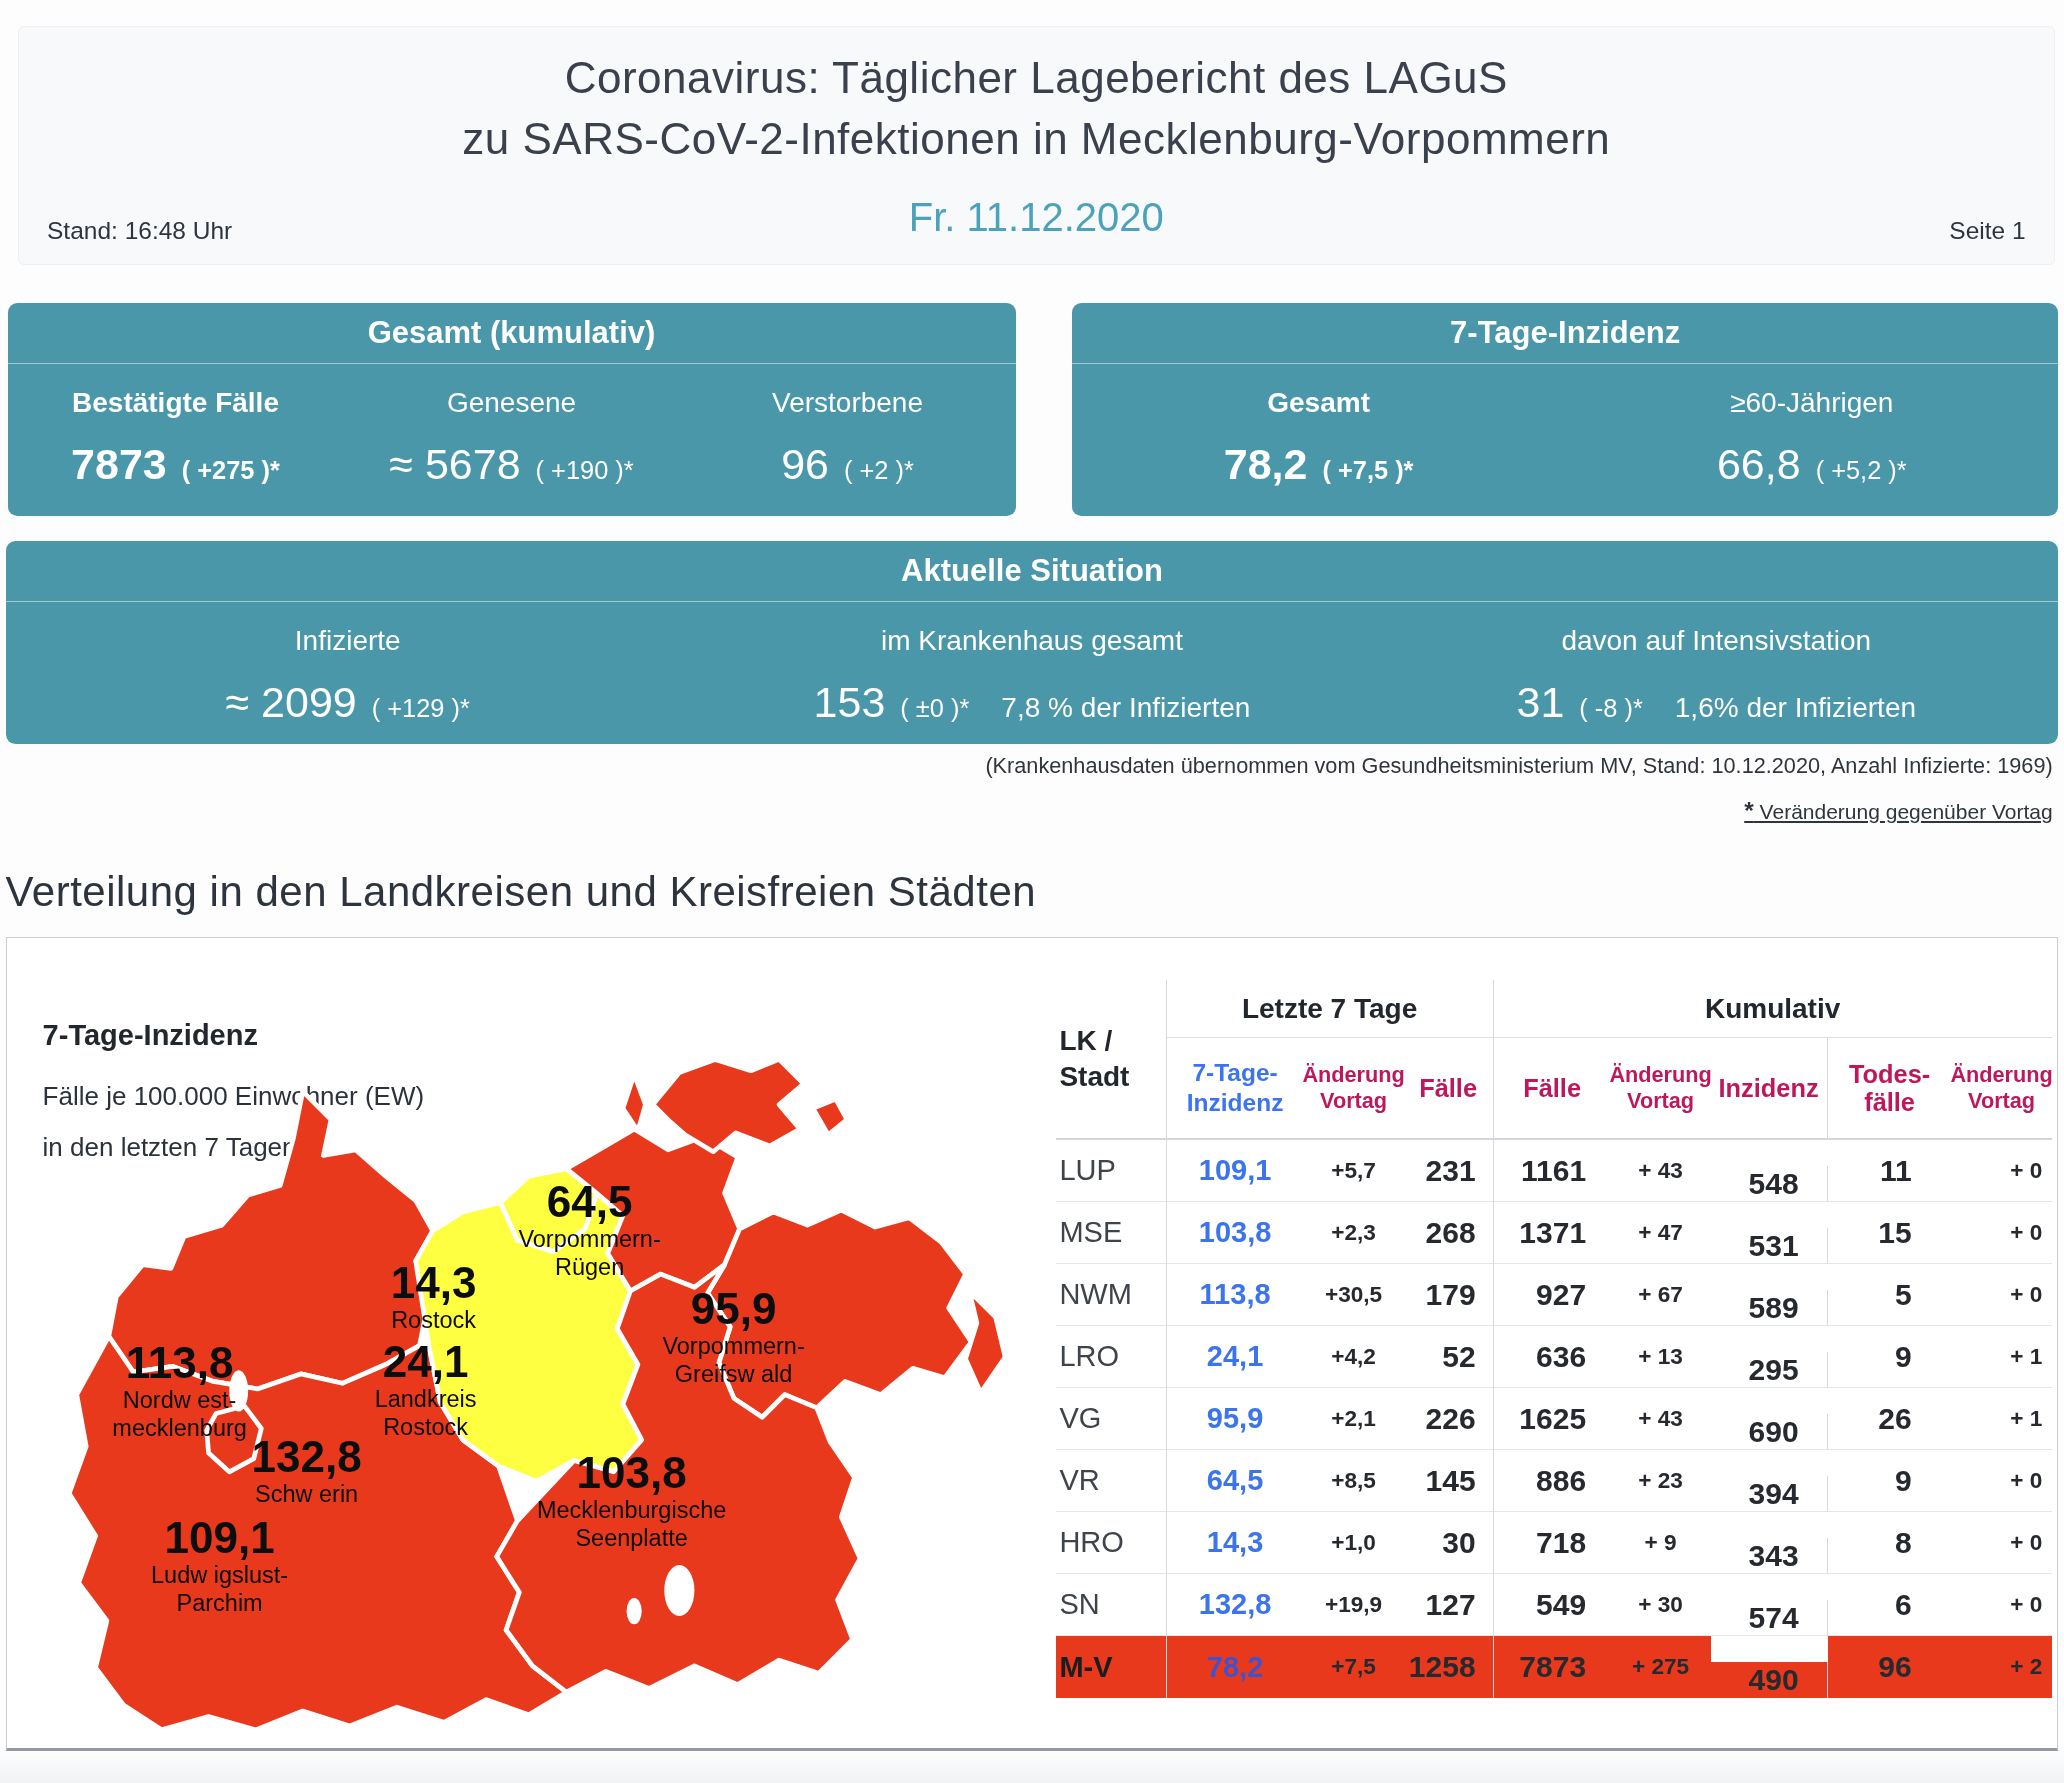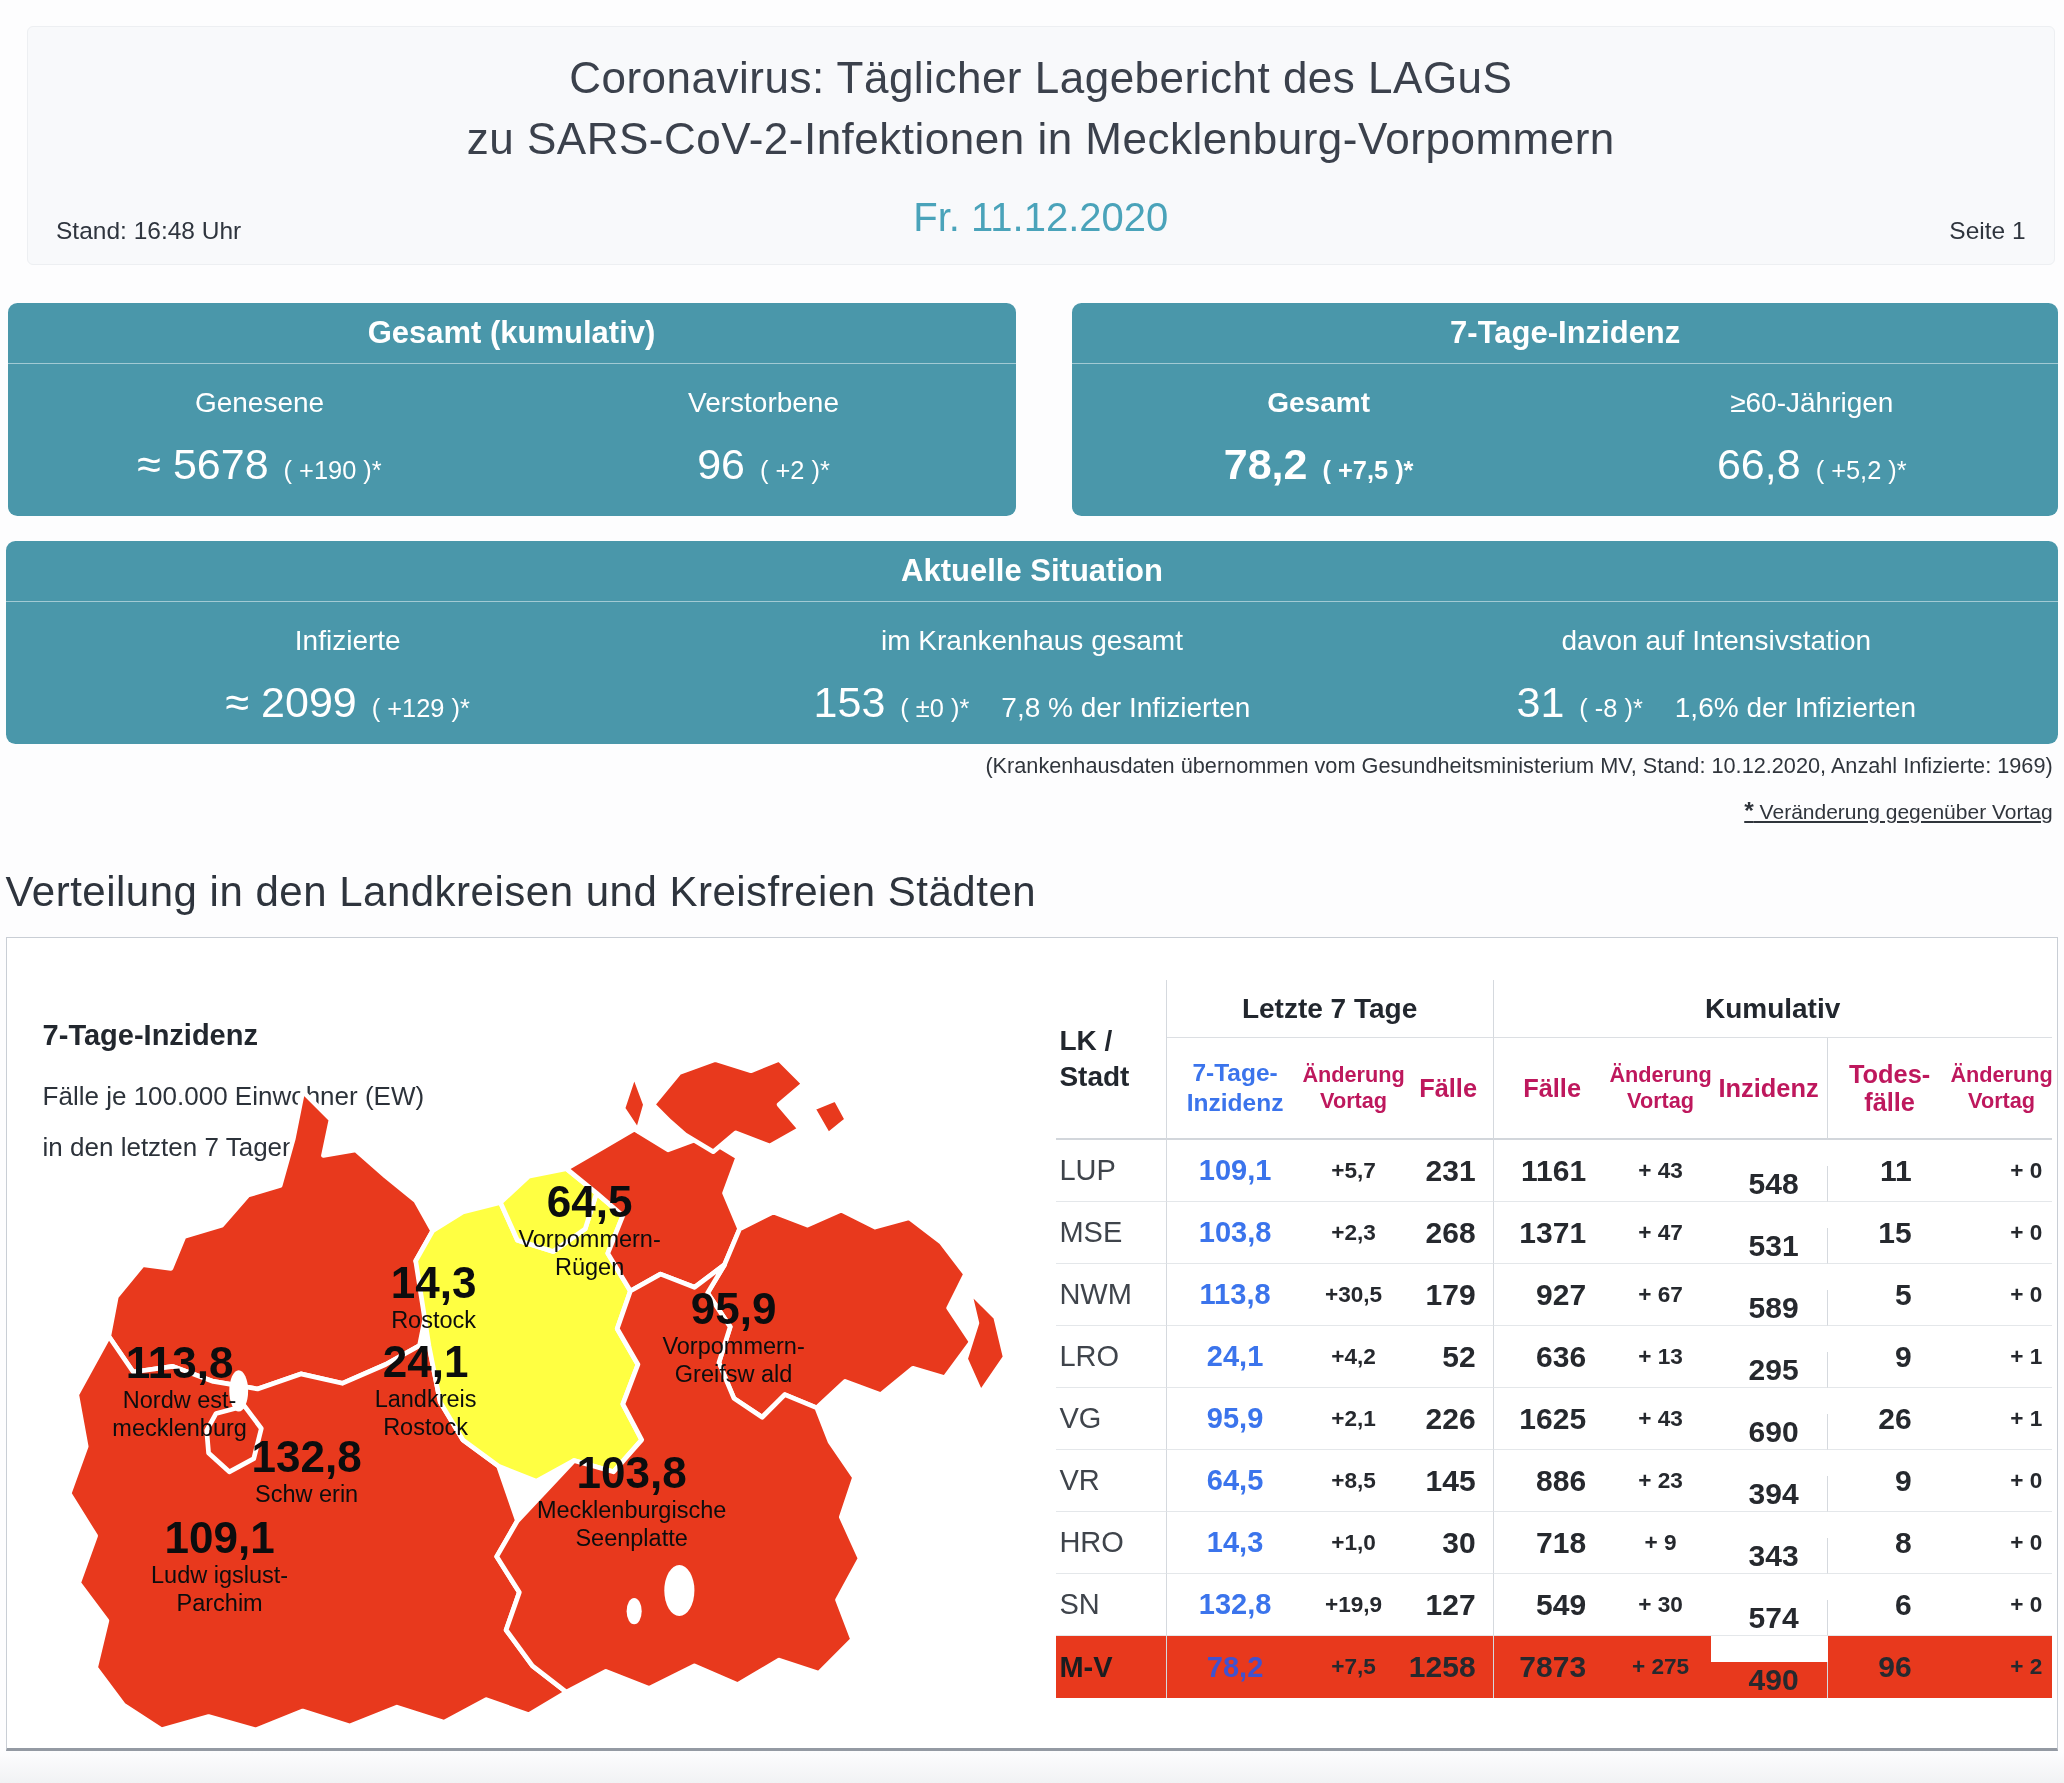--- a/index.html
+++ b/index.html
@@ -3,21 +3,21 @@
 <meta charset="utf-8">
 <style>
   html,body{margin:0;padding:0;}
   body{
     position:relative;width:2064px;height:1783px;overflow:hidden;
     background:#fdfdfe;
     font-family:"Liberation Sans", sans-serif;
     color:#2e333b;
   }
   
-  .header-card{position:absolute;left:27px;top:26px;right:9.4px;height:237px;
+  .header-card{position:absolute;left:18px;top:26px;right:9.4px;height:237px;
     background:#f8f9fb;border:0.9px solid #edeff2;border-radius:6px;}
   .title-line{position:absolute;left:0;right:0;text-align:center;
     font-size:44px;font-weight:300;letter-spacing:0.5px;color:#3b414c;}
   .t1{top:26px;} .t2{top:87px;}
   .date-line{position:absolute;left:0;right:0;top:168px;text-align:center;
     font-size:40px;font-weight:300;color:var(--date-teal);}
   .stand{position:absolute;left:28px;top:190px;font-size:24.5px;color:#2f353e;}
   .seite{position:absolute;right:28px;top:190px;font-size:24.5px;color:#2f353e;}
 
   
@@ -101,20 +101,24 @@
   <div class="title-line t1">Coronavirus: Täglicher Lagebericht des LAGuS</div>
   <div class="title-line t2">zu SARS-CoV-2-Infektionen in Mecklenburg-Vorpommern</div>
   <div class="date-line">Fr. 11.12.2020</div>
   <div class="stand">Stand: 16:48 Uhr</div>
   <div class="seite">Seite 1</div>
 </div>
 
 <div class="card card-gesamt">
   <div class="card-title">Gesamt (kumulativ)</div>
   <div class="card-body">
+    <div class="card-col bold">
+      <div class="card-label">Bestätigte Fälle</div>
+      <div class="card-val"><span>7873</span><span class="card-delta">( +275 )*</span></div>
+    </div>
     <div class="card-col">
       <div class="card-label">Genesene</div>
       <div class="card-val"><span>≈ 5678</span><span class="card-delta">( +190 )*</span></div>
     </div>
     <div class="card-col">
       <div class="card-label">Verstorbene</div>
       <div class="card-val"><span>96</span><span class="card-delta">( +2 )*</span></div>
     </div>
   </div>
 </div>

